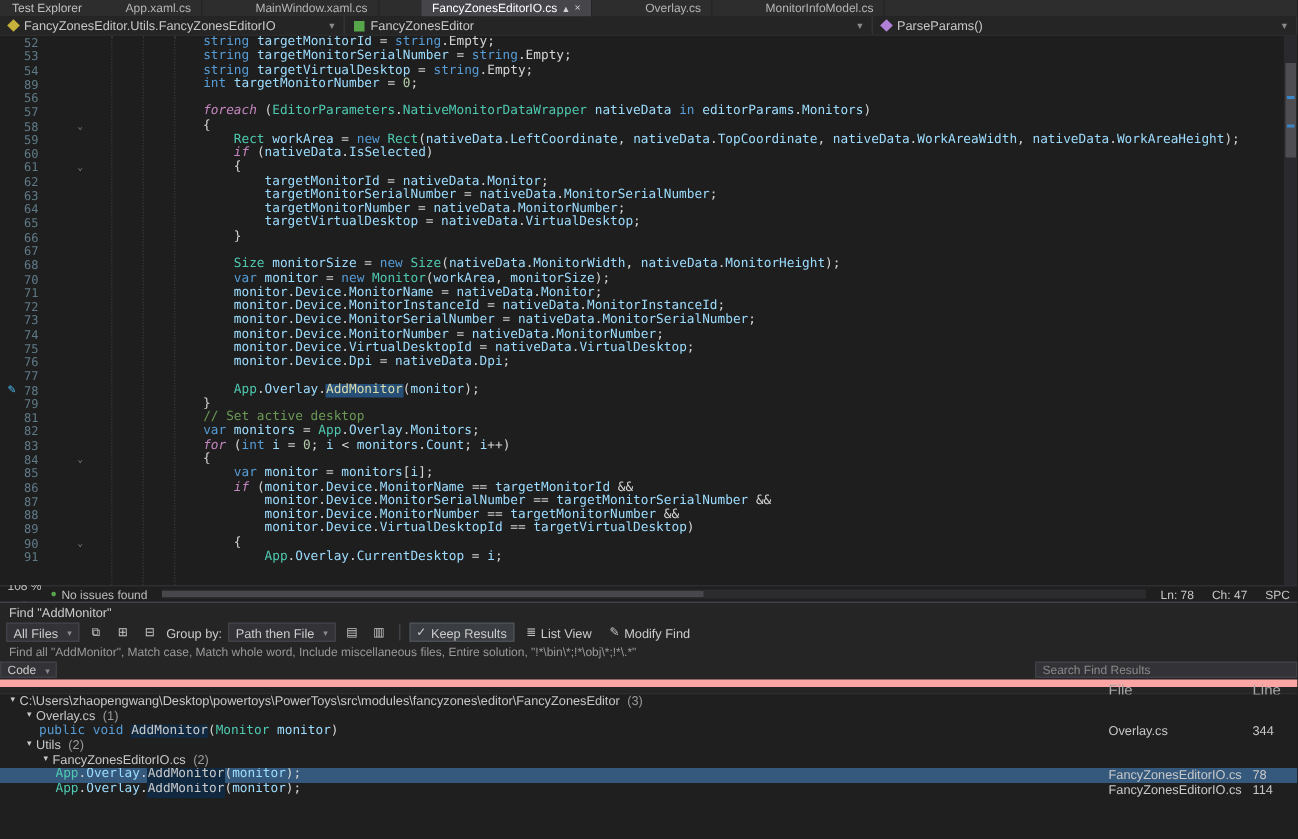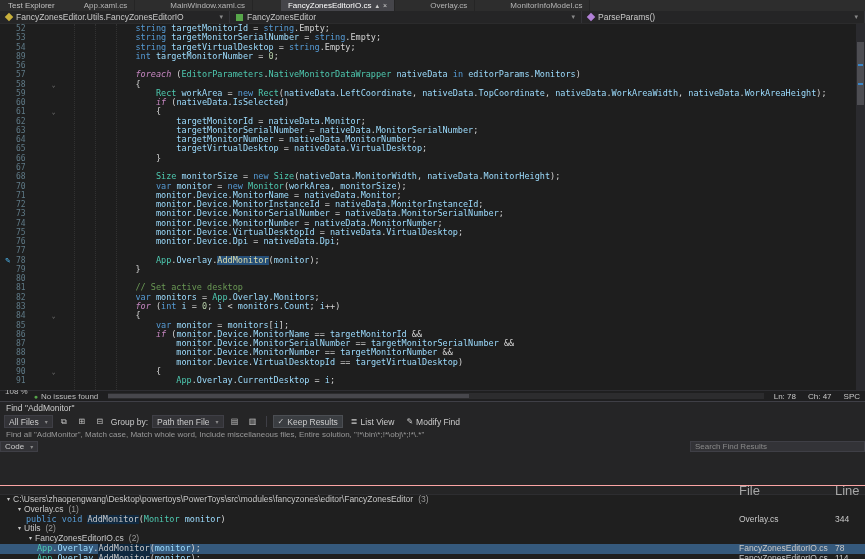--- a/index.html
+++ b/index.html
@@ -71,22 +71,22 @@
   .toggle.on { background:#3a3d41; border:1px solid #4b4e53; }
   .toggle .tico { font-size:8px; color:#c8c8c8; }
   .find-desc { height:10px; flex:none; font-size:8px; color:#999999; padding:0 6px; line-height:10px;
                white-space:nowrap; overflow:hidden; }
   .find-coderow { height:13px; flex:none; display:flex; align-items:center; padding:0 0; gap:6px; }
   .combo.small { height:11px; font-size:8px; }
   .spacer { flex:1; }
   .search-box { width:175px; height:11px; background:#333337; border:1px solid #3f3f46;
                 font-size:8px; color:#cccccc; padding:0 4px; font-family:"Liberation Sans",sans-serif; }
   .search-box::placeholder { color:#8a8a8a; }
-  .results-header { height:10px; flex:none; display:flex; align-items:center; font-size:13px;
-                    color:#a6a6a6; background:#252526; border-top:1px solid #fca5a5; border-bottom:1px solid #2d2d30;margin-top:32px; }
+  .results-header { height:10px; flex:none; display:flex; align-items:center; font-size:10px;
+                    color:#a6a6a6; background:#252526; border-top:5px solid #fca5a5; border-bottom:1px solid #2d2d30; }
   .rh-main { flex:1; } .rh-file { width:96px; flex:none; } .rh-line { width:30px; flex:none; }
   .results { flex:1; background:#1f1f1f; overflow:hidden; font-size:8.5px; }
   .rrow { display:flex; align-items:flex-start; height:9.8px; line-height:9.8px; color:#c8c8c8; cursor:default; }
   .rrow.selected { background:#35597c; }
   .rmain { flex:1; display:flex; align-items:center; white-space:pre; overflow:hidden; }
   .rexp { width:9px; flex:none; font-size:6px; color:#c8c8c8; text-align:center; }
   .rcount { color:#9a9a9a; margin-left:5px; }
   .rcode { font-family:"DejaVu Sans Mono", monospace; font-size:8.5px; }
   .hit { background:#102940; }
   .rfile { width:96px; flex:none; overflow:hidden; white-space:nowrap; }
@@ -165,21 +165,20 @@
         <div class="line"><span class="gut-icon"></span><span class="gut-num">70</span><span class="gut-out"></span><span class="gut-pad"></span><span class="tok p">                </span><span class="tok k">var</span><span class="tok p"> </span><span class="tok v">monitor</span><span class="tok p"> = </span><span class="tok k">new</span><span class="tok p"> </span><span class="tok t">Monitor</span><span class="tok p">(</span><span class="tok v">workArea</span><span class="tok p">, </span><span class="tok v">monitorSize</span><span class="tok p">);</span></div>
         <div class="line"><span class="gut-icon"></span><span class="gut-num">71</span><span class="gut-out"></span><span class="gut-pad"></span><span class="tok p">                </span><span class="tok v">monitor</span><span class="tok p">.</span><span class="tok v">Device</span><span class="tok p">.</span><span class="tok v">MonitorName</span><span class="tok p"> = </span><span class="tok v">nativeData</span><span class="tok p">.</span><span class="tok v">Monitor</span><span class="tok p">;</span></div>
         <div class="line"><span class="gut-icon"></span><span class="gut-num">72</span><span class="gut-out"></span><span class="gut-pad"></span><span class="tok p">                </span><span class="tok v">monitor</span><span class="tok p">.</span><span class="tok v">Device</span><span class="tok p">.</span><span class="tok v">MonitorInstanceId</span><span class="tok p"> = </span><span class="tok v">nativeData</span><span class="tok p">.</span><span class="tok v">MonitorInstanceId</span><span class="tok p">;</span></div>
         <div class="line"><span class="gut-icon"></span><span class="gut-num">73</span><span class="gut-out"></span><span class="gut-pad"></span><span class="tok p">                </span><span class="tok v">monitor</span><span class="tok p">.</span><span class="tok v">Device</span><span class="tok p">.</span><span class="tok v">MonitorSerialNumber</span><span class="tok p"> = </span><span class="tok v">nativeData</span><span class="tok p">.</span><span class="tok v">MonitorSerialNumber</span><span class="tok p">;</span></div>
         <div class="line"><span class="gut-icon"></span><span class="gut-num">74</span><span class="gut-out"></span><span class="gut-pad"></span><span class="tok p">                </span><span class="tok v">monitor</span><span class="tok p">.</span><span class="tok v">Device</span><span class="tok p">.</span><span class="tok v">MonitorNumber</span><span class="tok p"> = </span><span class="tok v">nativeData</span><span class="tok p">.</span><span class="tok v">MonitorNumber</span><span class="tok p">;</span></div>
         <div class="line"><span class="gut-icon"></span><span class="gut-num">75</span><span class="gut-out"></span><span class="gut-pad"></span><span class="tok p">                </span><span class="tok v">monitor</span><span class="tok p">.</span><span class="tok v">Device</span><span class="tok p">.</span><span class="tok v">VirtualDesktopId</span><span class="tok p"> = </span><span class="tok v">nativeData</span><span class="tok p">.</span><span class="tok v">VirtualDesktop</span><span class="tok p">;</span></div>
         <div class="line"><span class="gut-icon"></span><span class="gut-num">76</span><span class="gut-out"></span><span class="gut-pad"></span><span class="tok p">                </span><span class="tok v">monitor</span><span class="tok p">.</span><span class="tok v">Device</span><span class="tok p">.</span><span class="tok v">Dpi</span><span class="tok p"> = </span><span class="tok v">nativeData</span><span class="tok p">.</span><span class="tok v">Dpi</span><span class="tok p">;</span></div>
         <div class="line"><span class="gut-icon"></span><span class="gut-num">77</span><span class="gut-out"></span><span class="gut-pad"></span></div>
         <div class="line"><span class="gut-icon">✎</span><span class="gut-num">78</span><span class="gut-out"></span><span class="gut-pad"></span><span class="tok p">                </span><span class="tok t">App</span><span class="tok p">.</span><span class="tok v">Overlay</span><span class="tok p">.</span><span class="tok m sel">AddMonitor</span><span class="tok p">(</span><span class="tok v">monitor</span><span class="tok p">);</span></div>
         <div class="line"><span class="gut-icon"></span><span class="gut-num">79</span><span class="gut-out"></span><span class="gut-pad"></span><span class="tok p">            }</span></div>
-        <div class="line"><span class="gut-icon"></span><span class="gut-num">80</span><span class="gut-out"></span><span class="gut-pad"></span></div>
         <div class="line"><span class="gut-icon"></span><span class="gut-num">81</span><span class="gut-out"></span><span class="gut-pad"></span><span class="tok p">            </span><span class="tok cm">// Set active desktop</span></div>
         <div class="line"><span class="gut-icon"></span><span class="gut-num">82</span><span class="gut-out"></span><span class="gut-pad"></span><span class="tok p">            </span><span class="tok k">var</span><span class="tok p"> </span><span class="tok v">monitors</span><span class="tok p"> = </span><span class="tok t">App</span><span class="tok p">.</span><span class="tok v">Overlay</span><span class="tok p">.</span><span class="tok v">Monitors</span><span class="tok p">;</span></div>
         <div class="line"><span class="gut-icon"></span><span class="gut-num">83</span><span class="gut-out"></span><span class="gut-pad"></span><span class="tok p">            </span><span class="tok c">for</span><span class="tok p"> (</span><span class="tok k">int</span><span class="tok p"> </span><span class="tok v">i</span><span class="tok p"> = </span><span class="tok n">0</span><span class="tok p">; </span><span class="tok v">i</span><span class="tok p"> &lt; </span><span class="tok v">monitors</span><span class="tok p">.</span><span class="tok v">Count</span><span class="tok p">; </span><span class="tok v">i</span><span class="tok p">++)</span></div>
         <div class="line"><span class="gut-icon"></span><span class="gut-num">84</span><span class="gut-out">⌄</span><span class="gut-pad"></span><span class="tok p">            {</span></div>
         <div class="line"><span class="gut-icon"></span><span class="gut-num">85</span><span class="gut-out"></span><span class="gut-pad"></span><span class="tok p">                </span><span class="tok k">var</span><span class="tok p"> </span><span class="tok v">monitor</span><span class="tok p"> = </span><span class="tok v">monitors</span><span class="tok p">[</span><span class="tok v">i</span><span class="tok p">];</span></div>
         <div class="line"><span class="gut-icon"></span><span class="gut-num">86</span><span class="gut-out"></span><span class="gut-pad"></span><span class="tok p">                </span><span class="tok c">if</span><span class="tok p"> (</span><span class="tok v">monitor</span><span class="tok p">.</span><span class="tok v">Device</span><span class="tok p">.</span><span class="tok v">MonitorName</span><span class="tok p"> == </span><span class="tok v">targetMonitorId</span><span class="tok p"> &amp;&amp;</span></div>
         <div class="line"><span class="gut-icon"></span><span class="gut-num">87</span><span class="gut-out"></span><span class="gut-pad"></span><span class="tok p">                    </span><span class="tok v">monitor</span><span class="tok p">.</span><span class="tok v">Device</span><span class="tok p">.</span><span class="tok v">MonitorSerialNumber</span><span class="tok p"> == </span><span class="tok v">targetMonitorSerialNumber</span><span class="tok p"> &amp;&amp;</span></div>
         <div class="line"><span class="gut-icon"></span><span class="gut-num">88</span><span class="gut-out"></span><span class="gut-pad"></span><span class="tok p">                    </span><span class="tok v">monitor</span><span class="tok p">.</span><span class="tok v">Device</span><span class="tok p">.</span><span class="tok v">MonitorNumber</span><span class="tok p"> == </span><span class="tok v">targetMonitorNumber</span><span class="tok p"> &amp;&amp;</span></div>
         <div class="line"><span class="gut-icon"></span><span class="gut-num">89</span><span class="gut-out"></span><span class="gut-pad"></span><span class="tok p">                    </span><span class="tok v">monitor</span><span class="tok p">.</span><span class="tok v">Device</span><span class="tok p">.</span><span class="tok v">VirtualDesktopId</span><span class="tok p"> == </span><span class="tok v">targetVirtualDesktop</span><span class="tok p">)</span></div>
         <div class="line"><span class="gut-icon"></span><span class="gut-num">90</span><span class="gut-out">⌄</span><span class="gut-pad"></span><span class="tok p">                {</span></div>

